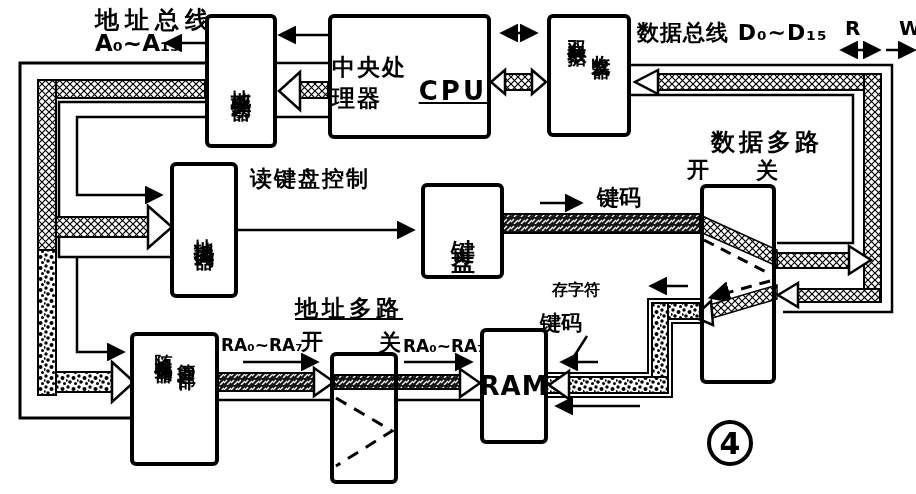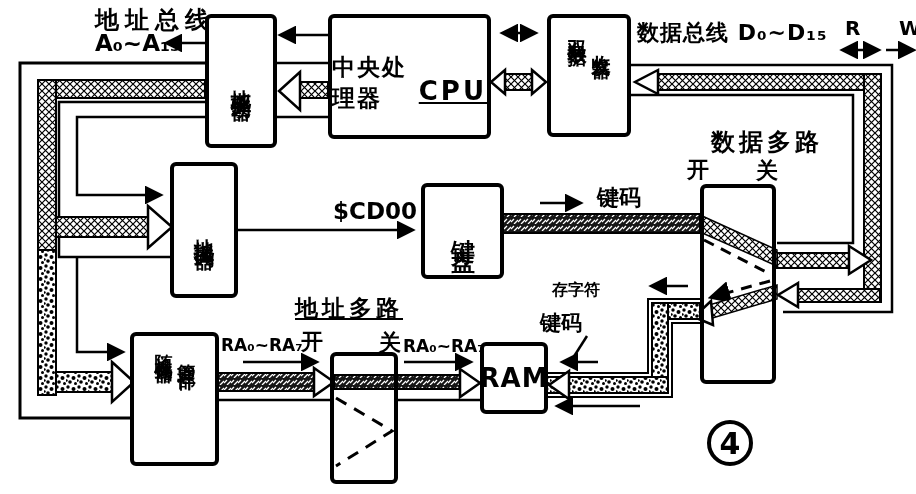--- a/index.html
+++ b/index.html
@@ -170,36 +170,36 @@
 
   <div class="box" style="left:130px;top:332px;width:89px;height:134px;">
     <div class="cols">
       <div class="vtext" style="font-size:18px;padding-top:4px;">随机存储器</div>
       <div class="vtext" style="font-size:18px;padding-top:14px;">管理部件</div>
     </div>
   </div>
 
   <div class="box transparent" style="left:330px;top:352px;width:68px;height:132px;"></div>
 
-  <div class="box" style="left:480px;top:342px;width:68px;height:72px;">
+  <div class="box" style="left:480px;top:328px;width:68px;height:116px;">
     <div style="font-size:26px;letter-spacing:1px;">RAM</div>
   </div>
 
   <div class="lbl" style="left:70px;top:4px;font-size:24px;letter-spacing:6px;margin-left:25px;">地址总线</div>
   <div class="lbl" style="left:95px;top:30px;font-size:23px;">A₀~A₁₅</div>
 
   <div class="lbl" style="left:637px;top:18px;font-size:22px;letter-spacing:1px;text-align:center;">数据总线 D₀~D₁₅</div>
   <div class="lbl" style="left:845px;top:16px;font-size:20px;">R</div>
   <div class="lbl" style="left:899px;top:16px;font-size:20px;">W</div>
 
   <div class="lbl" style="left:677px;top:126px;font-size:24px;letter-spacing:4px;margin-left:34px;">数据多路</div>
   <div class="lbl" style="left:687px;top:155px;font-size:22px;">开</div>
   <div class="lbl" style="left:756px;top:156px;font-size:22px;">关</div>
 
-  <div class="lbl" style="left:333px;top:198px;font-size:23px;">$CD00</div>
+  <div class="lbl" style="left:250px;top:164px;font-size:22px;letter-spacing:2px;">读键盘控制</div>
   <div class="lbl" style="left:597px;top:183px;font-size:22px;">键码</div>
 
   <div class="lbl" style="left:552px;top:280px;font-size:16px;">存字符</div>
   <div class="lbl" style="left:540px;top:309px;font-size:21px;">键码</div>
 
   <div class="lbl" style="left:221px;top:335px;font-size:17px;">RA₀~RA₇</div>
   <div class="lbl" style="left:295px;top:293px;font-size:23px;letter-spacing:4px;text-decoration:underline;">地址多路</div>
   <div class="lbl" style="left:301px;top:327px;font-size:22px;">开</div>
   <div class="lbl" style="left:379px;top:328px;font-size:22px;">关</div>
   <div class="lbl" style="left:403px;top:336px;font-size:17px;">RA₀~RA₇</div>

